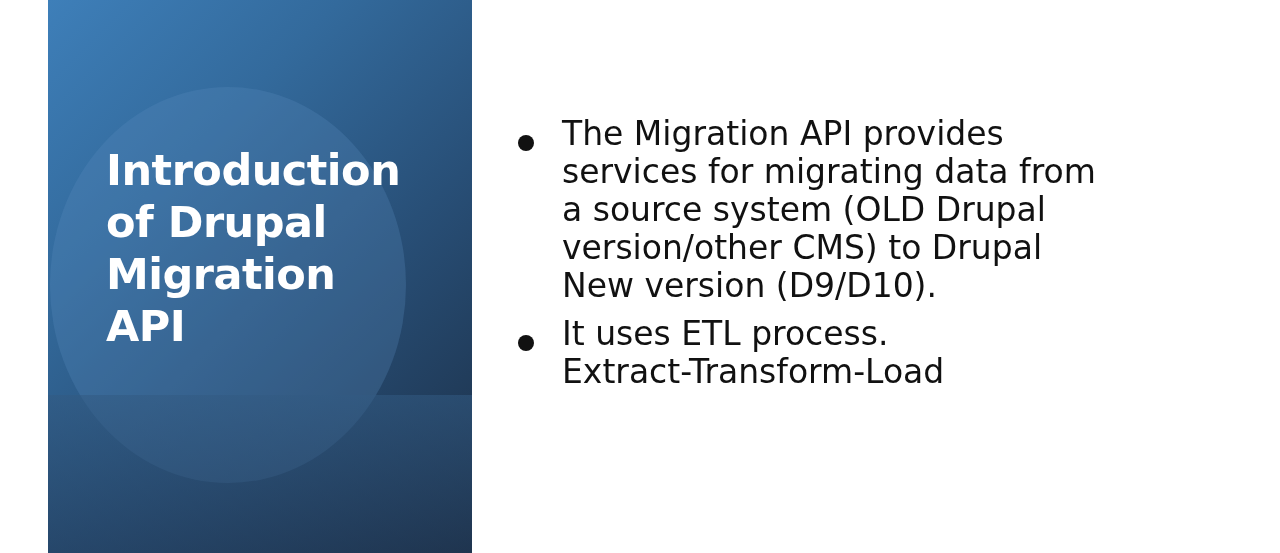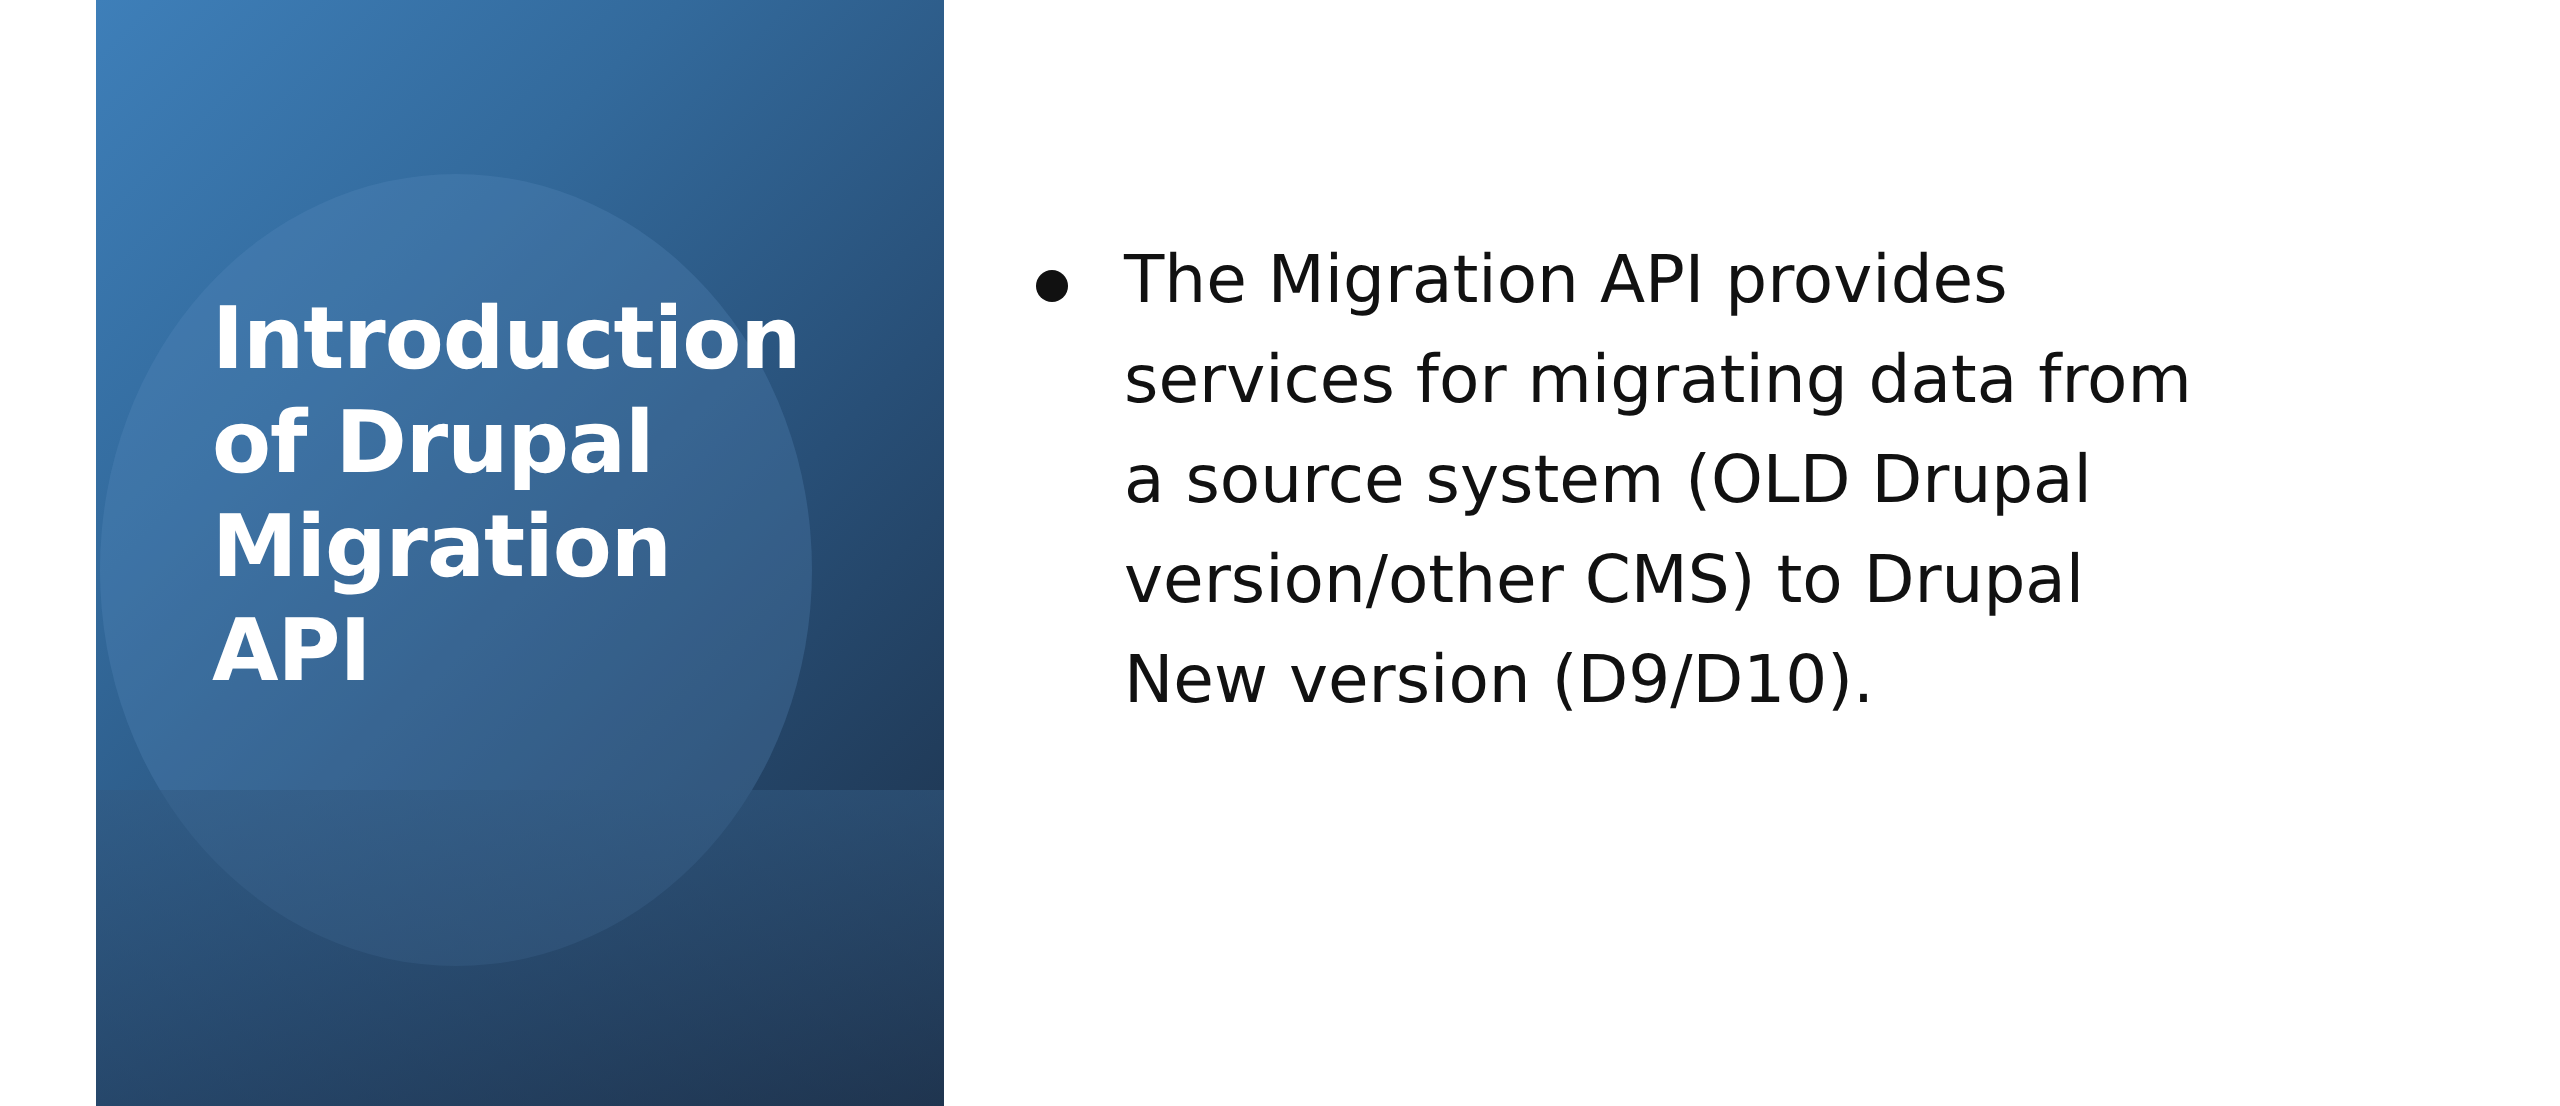--- a/index.html
+++ b/index.html
@@ -22,21 +22,21 @@
       background: linear-gradient(180deg, rgba(50,90,130,0.55) 0%, rgba(35,60,90,0.5) 100%);
     }
     .title {
       position: absolute; left: 58px; top: 144px; margin: 0;
       color: #ffffff; font-family: "DejaVu Sans", sans-serif; font-weight: bold;
       font-size: 43px; line-height: 52px; letter-spacing: -0.5px; width: 360px;
     }
     .content {
       position: absolute; left: 512px; top: 115px; width: 680px;
       font-family: "DejaVu Sans", sans-serif; color: #111111;
-      font-size: 33px; line-height: 50px;
+      font-size: 33px; line-height: 38px;
     }
     .bullet-list { list-style: none; margin: 0; padding: 0; }
     .bullet-item { position: relative; padding-left: 50px; margin-bottom: 10px; }
     .bullet-dot {
       position: absolute; left: 6px; top: 20px; width: 16px; height: 16px;
       border-radius: 50%; background: #111111;
     }
     .bullet-text { display: block; white-space: pre-line; }
   </style>
 </head>
@@ -54,14 +54,19 @@
 <div class="content">
   <ul class="bullet-list">
     <li class="bullet-item">
       <span class="bullet-dot"></span>
       <span class="bullet-text">The Migration API provides
 services for migrating data from
 a source system (OLD Drupal
 version/other CMS) to Drupal
 New version (D9/D10).</span>
     </li>
+    <li class="bullet-item">
+      <span class="bullet-dot"></span>
+      <span class="bullet-text">It uses ETL process.
+Extract-Transform-Load</span>
+    </li>
   </ul>
 </div>
 
 </body></html>

